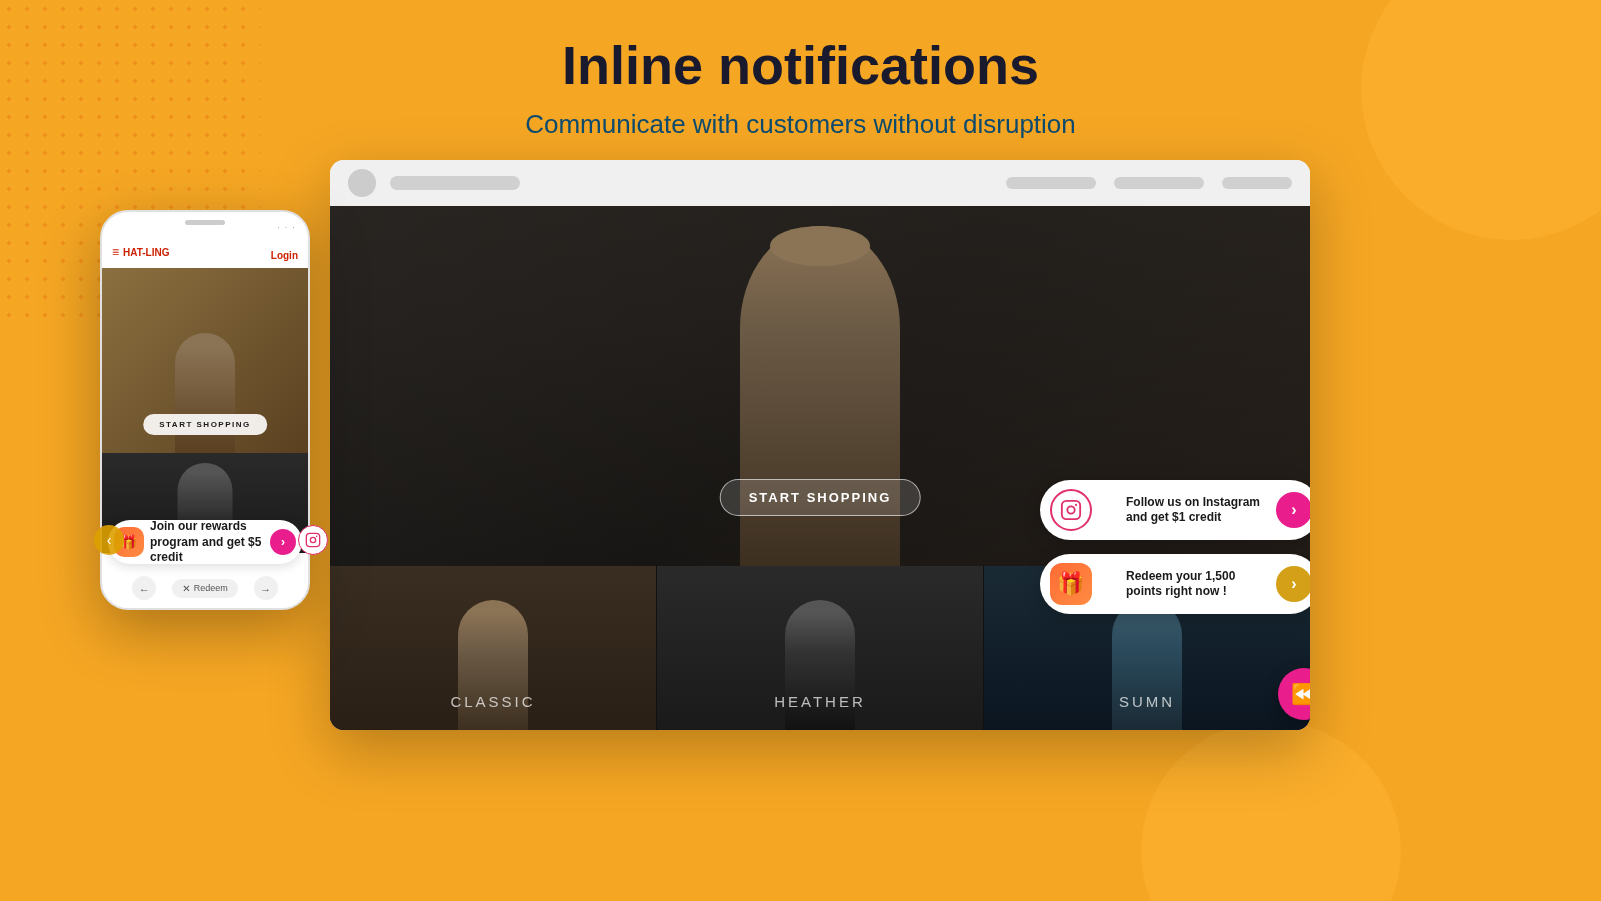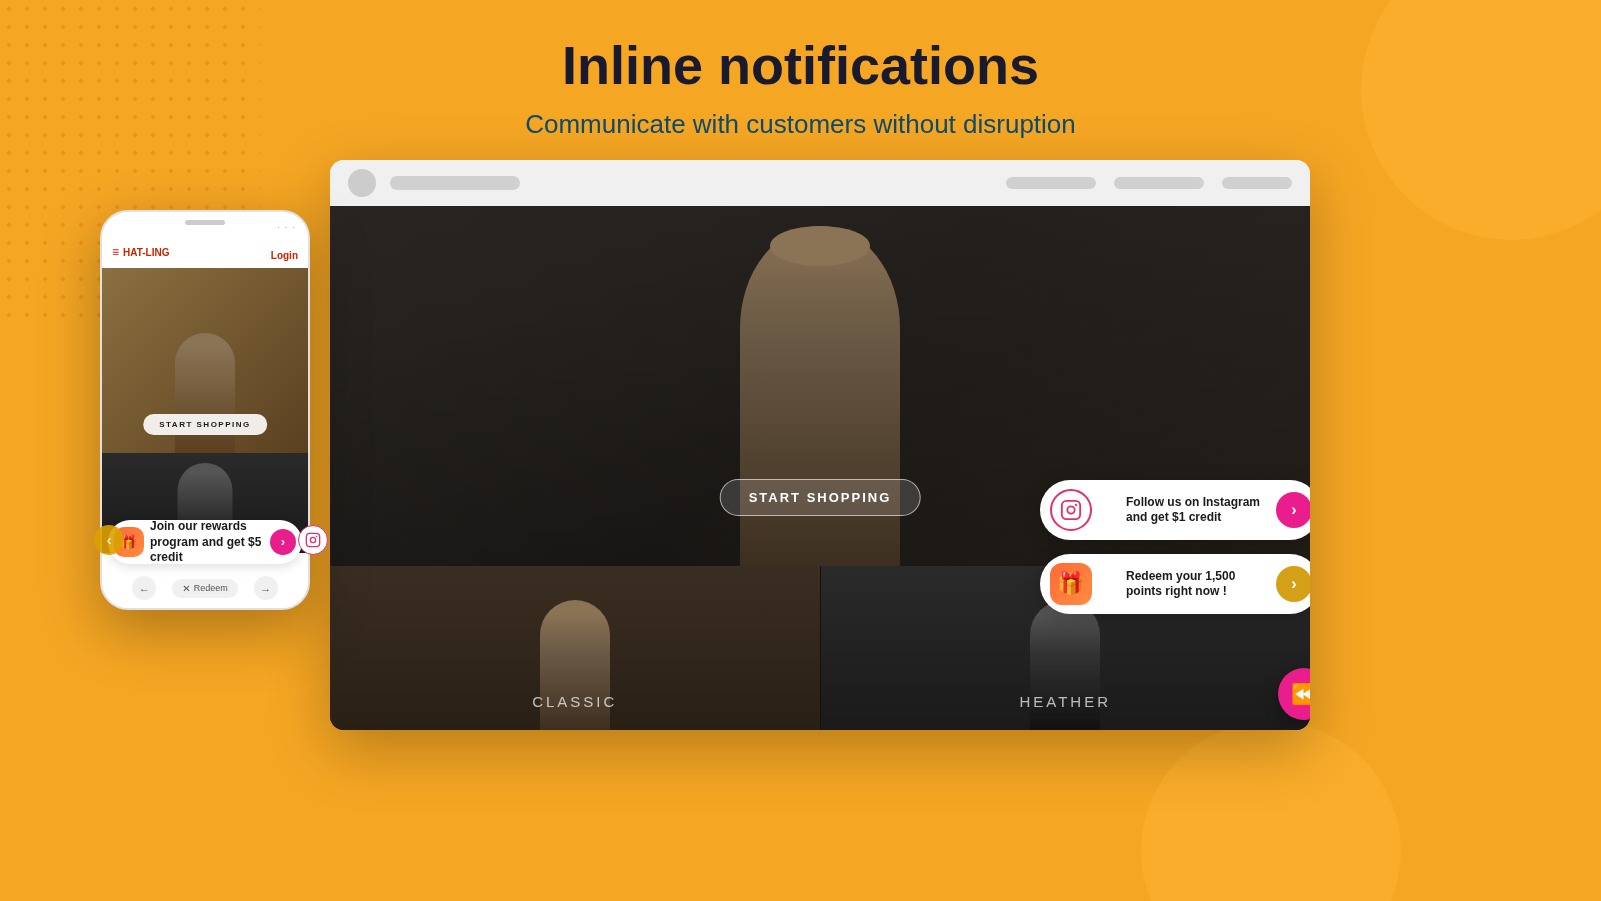--- a/index.html
+++ b/index.html
@@ -624,20 +624,26 @@
             <div class="person-classic"></div>
           </div>
           <span class="product-label">CLASSIC</span>
         </div>
         <div class="product-cell">
           <div class="product-img-heather">
             <div class="person-heather"></div>
           </div>
           <span class="product-label">HEATHER</span>
         </div>
+        <div class="product-cell">
+          <div class="product-img-summer">
+            <div class="person-summer"></div>
+          </div>
+          <span class="product-label">SUMN</span>
+        </div>
       </div>
     </div>
 
     <div class="notification-instagram">
       <div class="notif-icon-instagram">
         <svg class="insta-svg" viewBox="0 0 24 24" fill="none" stroke="#e1306c" stroke-width="2">
           <rect x="2" y="2" width="20" height="20" rx="5" ry="5"></rect>
           <circle cx="12" cy="12" r="4"></circle>
           <circle cx="17.5" cy="6.5" r="1.2" fill="#e1306c" stroke="none"></circle>
         </svg>

